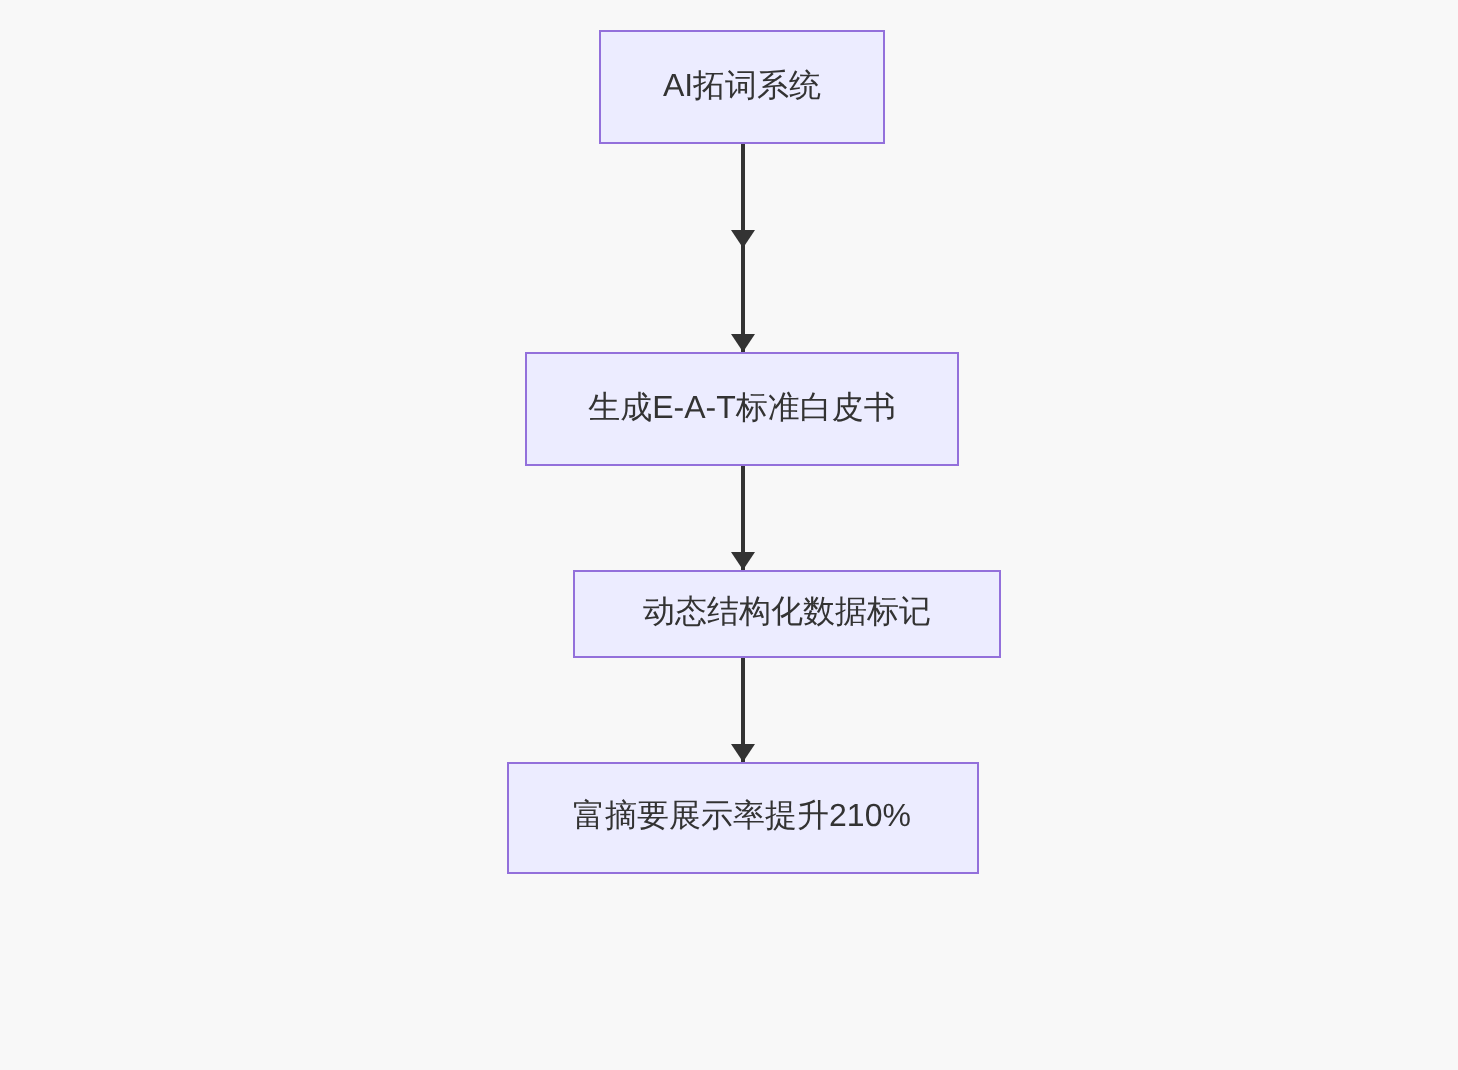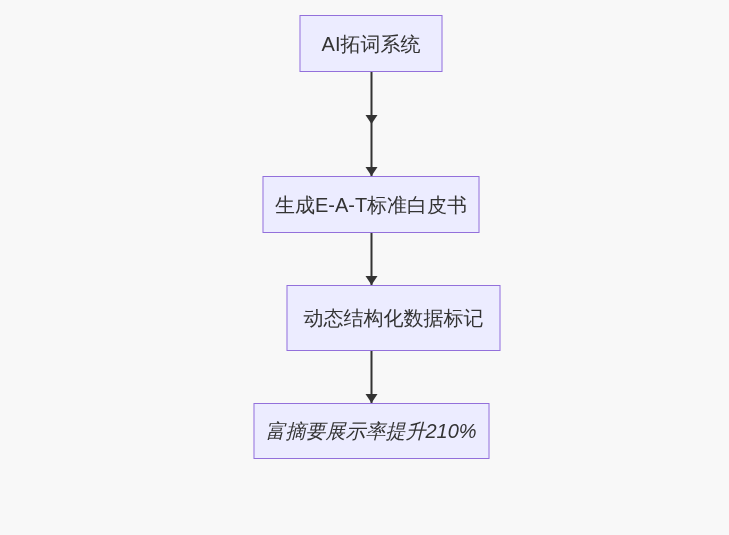--- a/index.html
+++ b/index.html
@@ -25,30 +25,30 @@
   }
   .flow-node {
     box-sizing: border-box;
     height: 57px;
     display: flex;
     align-items: center;
     justify-content: center;
     background: #ECECFF;
     border: 1px solid #9370DB;
     color: #333333;
-    font-size: 20px;
+    font-size: 16px;
     line-height: 1;
     white-space: nowrap;
     text-align: center;
   }
   .flow-node.n1 { width: 143px; }
   .flow-node.n2 { width: 191px; height: 56px; }
   .flow-node.n3 { width: 217px; text-align: center; }
-  .flow-node.n4 { width: 214px; height: 66px; margin-left: 45px; }
-  .flow-node.n5 { width: 236px; height: 56px; font-style: italic; }
+  .flow-node.n4 { width: 214px; height: 44px; margin-left: 45px; }
+  .flow-node.n5 { width: 236px; height: 56px; }
   .flow-edge {
     position: relative;
     width: 12px;
     height: 52px;
     flex: 0 0 auto;
   }
   .flow-edge .line {
     position: absolute;
     left: 50%;
     top: 0;

